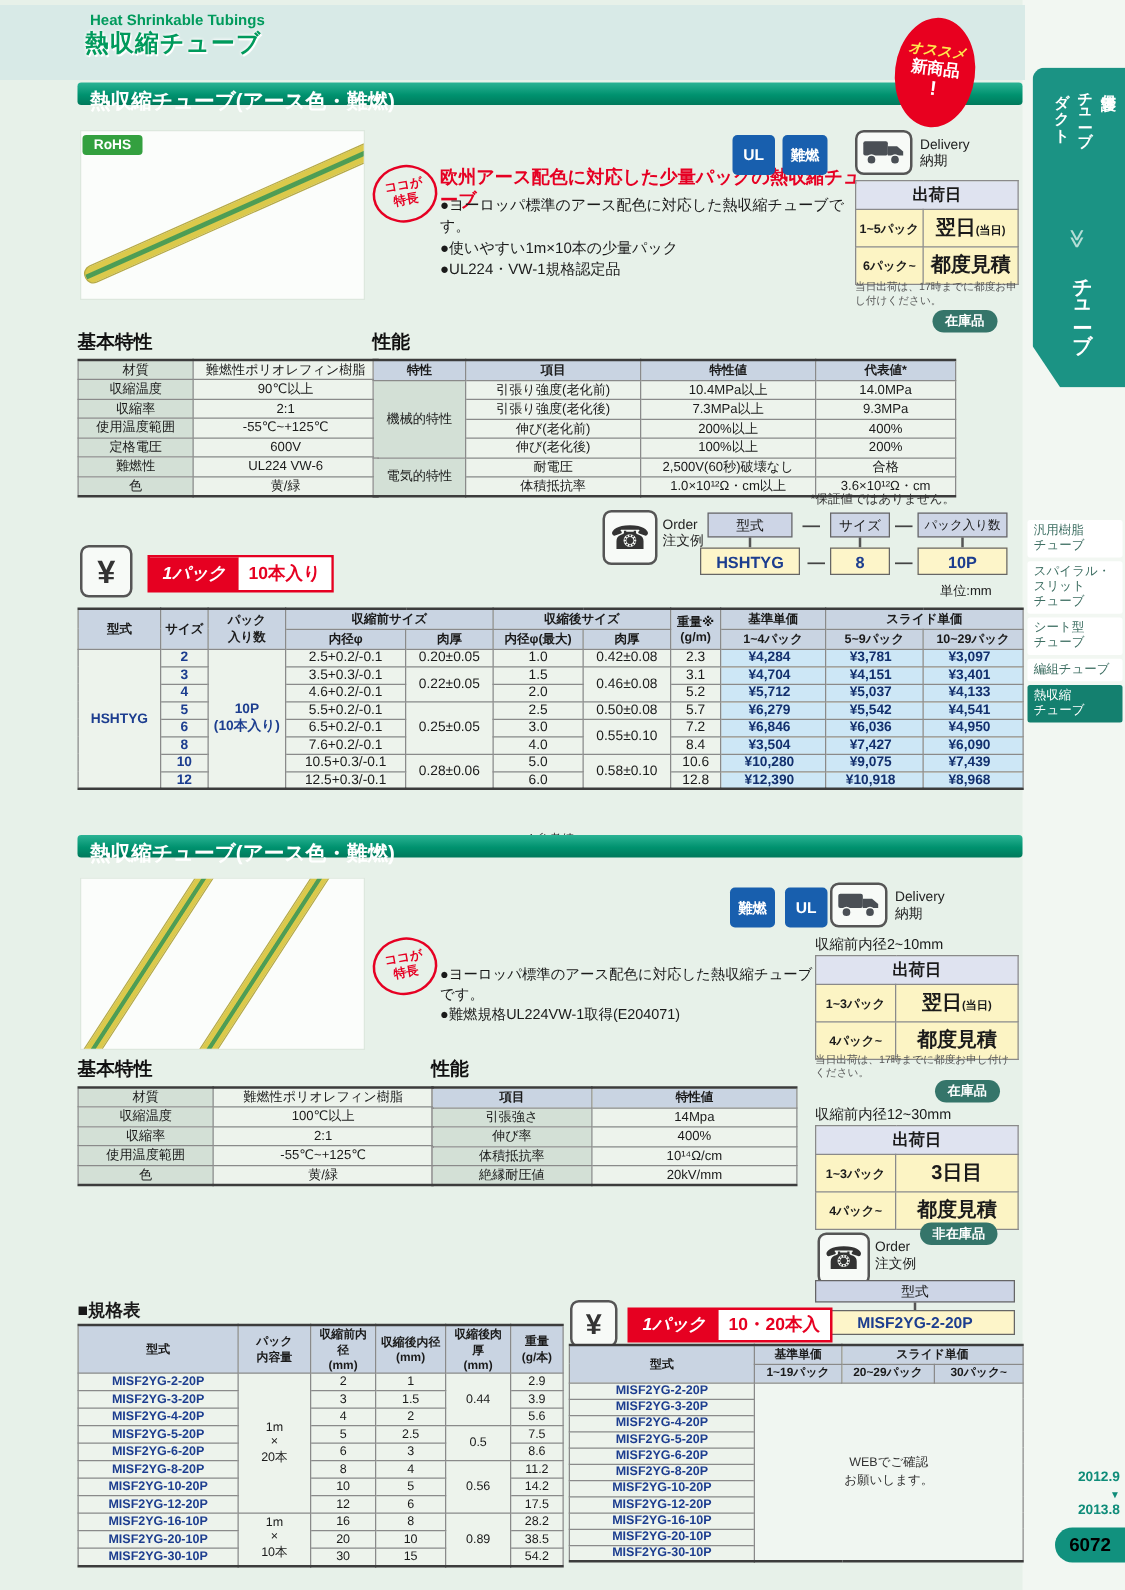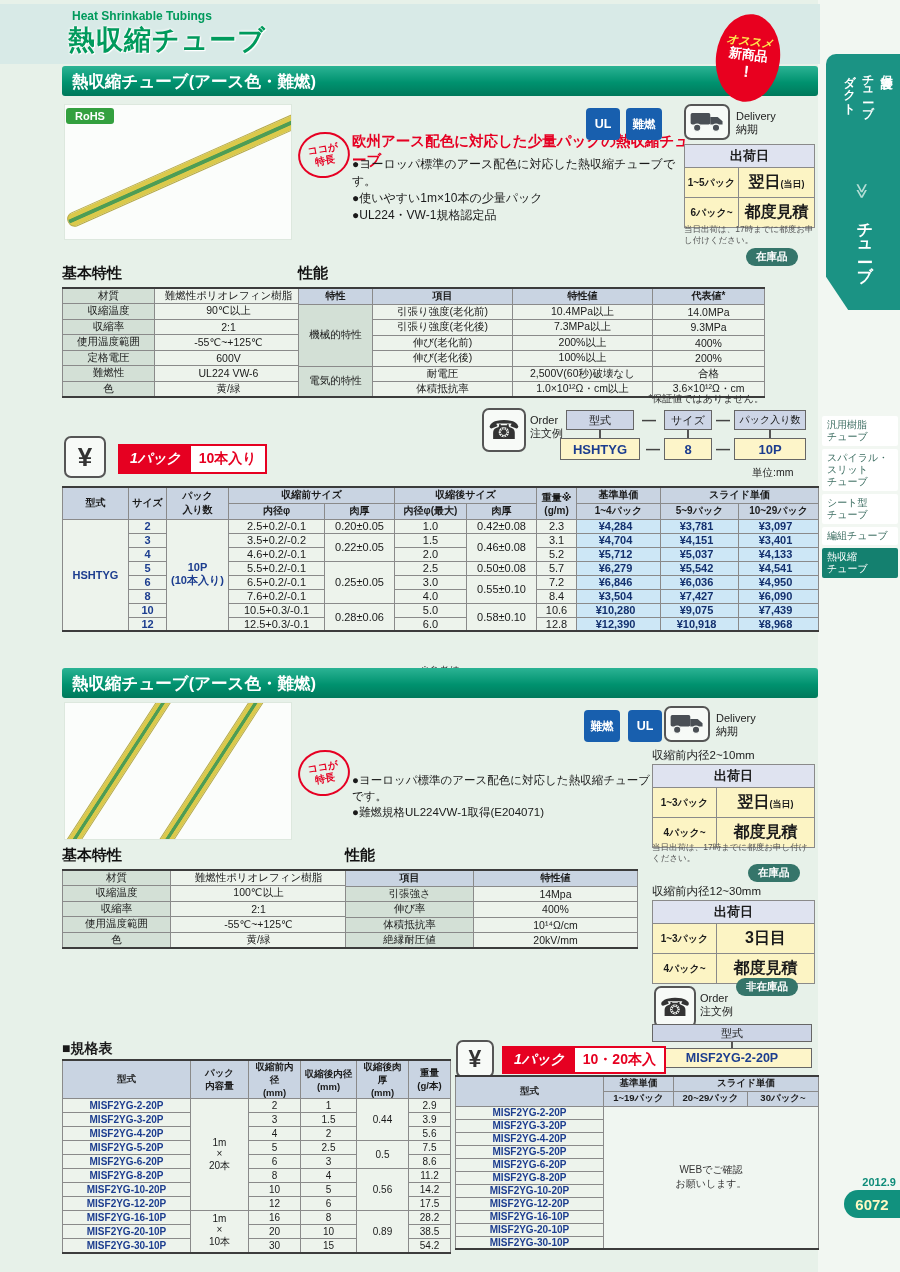--- a/index.html
+++ b/index.html
@@ -4,30 +4,30 @@
 <style>
   html,body{margin:0;padding:0;}
   body{font-family:"Liberation Sans","DejaVu Sans",sans-serif;background:#fff;}
   #page{position:relative;width:900px;height:1272px;background:#e7f1e9;overflow:hidden;color:#1a1a1a;}
   .abs{position:absolute;}
   .pre{white-space:pre-line;}
 
   
   .topband{left:0;top:4px;width:820px;height:60px;background:#d8eae7;}
   .title-en{left:72px;top:9px;font-size:12px;font-weight:bold;color:#009a5c;}
-  .title-jp{left:68px;top:22px;font-size:27px;font-weight:bold;color:#009a5c;letter-spacing:1px;
+  .title-jp{left:68px;top:22px;font-size:19px;font-weight:bold;color:#009a5c;letter-spacing:1px;
             text-shadow:0 0 3px #fff,0 0 3px #fff,1px 1px 0 #fff;}
   .newbadge{left:716px;top:14px;width:64px;height:88px;background:#e8001f;border-radius:50%;
             transform:rotate(7deg);z-index:6;display:flex;flex-direction:column;align-items:center;
             justify-content:center;line-height:1.15;}
   .newbadge .l1{color:#ffe94e;font-size:11.5px;font-weight:bold;font-style:italic;}
   .newbadge .l2{color:#fff;font-size:13px;font-weight:bold;}
   .newbadge .l3{color:#fff;font-size:16px;font-weight:bold;}
 
-  .secbar{width:756px;height:30px;background:linear-gradient(180deg,#2bb394 0%,#00926f 55%,#00795b 100%);
+  .secbar{width:756px;height:18px;background:linear-gradient(180deg,#2bb394 0%,#00926f 55%,#00795b 100%);
           border-radius:3px;color:#fff;font-size:16.5px;font-weight:bold;line-height:30px;padding-left:10px;
           box-sizing:border-box;}
 
   
   .imgbox{background:#fbfdfb;border:1px solid #dde8de;overflow:hidden;}
   .tube{position:absolute;border-radius:7px;border:1px solid #b6aa45;
         background:linear-gradient(to bottom,#dbc94b 0 32%,#4e9d55 38% 62%,#dbc94b 68% 100%);}
   .rohs{background:#33a03f;color:#fff;font-size:11px;font-weight:bold;padding:2px 9px;border-radius:3px;z-index:3;}
 
   
@@ -91,22 +91,22 @@
   .sidetab{left:826px;top:54px;width:74px;height:256px;background:#1b9384;border-radius:10px 0 0 10px;
            clip-path:polygon(0 0,100% 0,100% 100%,30% 100%,0 87%);}
   .vgroup{writing-mode:vertical-rl;color:#fff;font-size:12px;font-weight:bold;line-height:1.55;letter-spacing:1px;}
   .vbig{writing-mode:vertical-rl;color:#fff;font-size:16px;font-weight:bold;letter-spacing:2px;}
   .chev{color:#b5ded6;font-size:15px;font-weight:bold;transform:rotate(90deg);display:inline-block;}
   .menu{left:822px;top:416px;width:76px;display:flex;flex-direction:column;gap:3px;}
   .mitem{background:#fff;color:#3d6e62;font-size:10px;line-height:12px;padding:3px 5px;border-radius:2px;white-space:pre-line;}
   .mitem.active{background:#14806f;color:#fff;}
   .dates{left:832px;top:1176px;width:64px;text-align:right;color:#0f8c79;font-weight:bold;font-size:11px;line-height:13px;}
   .dates .tri{font-size:8px;}
-  .pagebadge{left:844px;top:1190px;width:56px;height:28px;background:#11917e;border-radius:14px 0 0 14px;
-             color:#fef9c3;font-weight:bold;font-size:15px;display:flex;align-items:center;justify-content:center;}
+  .pagebadge{left:844px;top:1222px;width:56px;height:28px;background:#11917e;border-radius:14px 0 0 14px;
+             color:#000000;font-weight:bold;font-size:15px;display:flex;align-items:center;justify-content:center;}
 </style>
 </head>
 <body>
 
 <div id="page">
   <div class="abs rightstrip"></div>
 
   <div class="abs topband"></div>
   <div class="abs title-en">Heat Shrinkable Tubings</div>
   <div class="abs title-jp">熱収縮チューブ</div>
@@ -337,21 +337,21 @@
           <td rowspan="1">0.20±0.05</td>
           <td>1.0</td>
           <td rowspan="1">0.42±0.08</td>
           <td>2.3</td>
           <td class="price">¥4,284</td>
           <td class="price">¥3,781</td>
           <td class="price">¥3,097</td>
         </tr>
         <tr>
           <td class="navy">3</td>
-          <td>3.5+0.2/-0.2</td>
+          <td>3.5+0.3/-0.1</td>
           <td rowspan="2">0.22±0.05</td>
           <td>1.5</td>
           <td rowspan="2">0.46±0.08</td>
           <td>3.1</td>
           <td class="price">¥4,704</td>
           <td class="price">¥4,151</td>
           <td class="price">¥3,401</td>
         </tr>
         <tr>
           <td class="navy">4</td>

